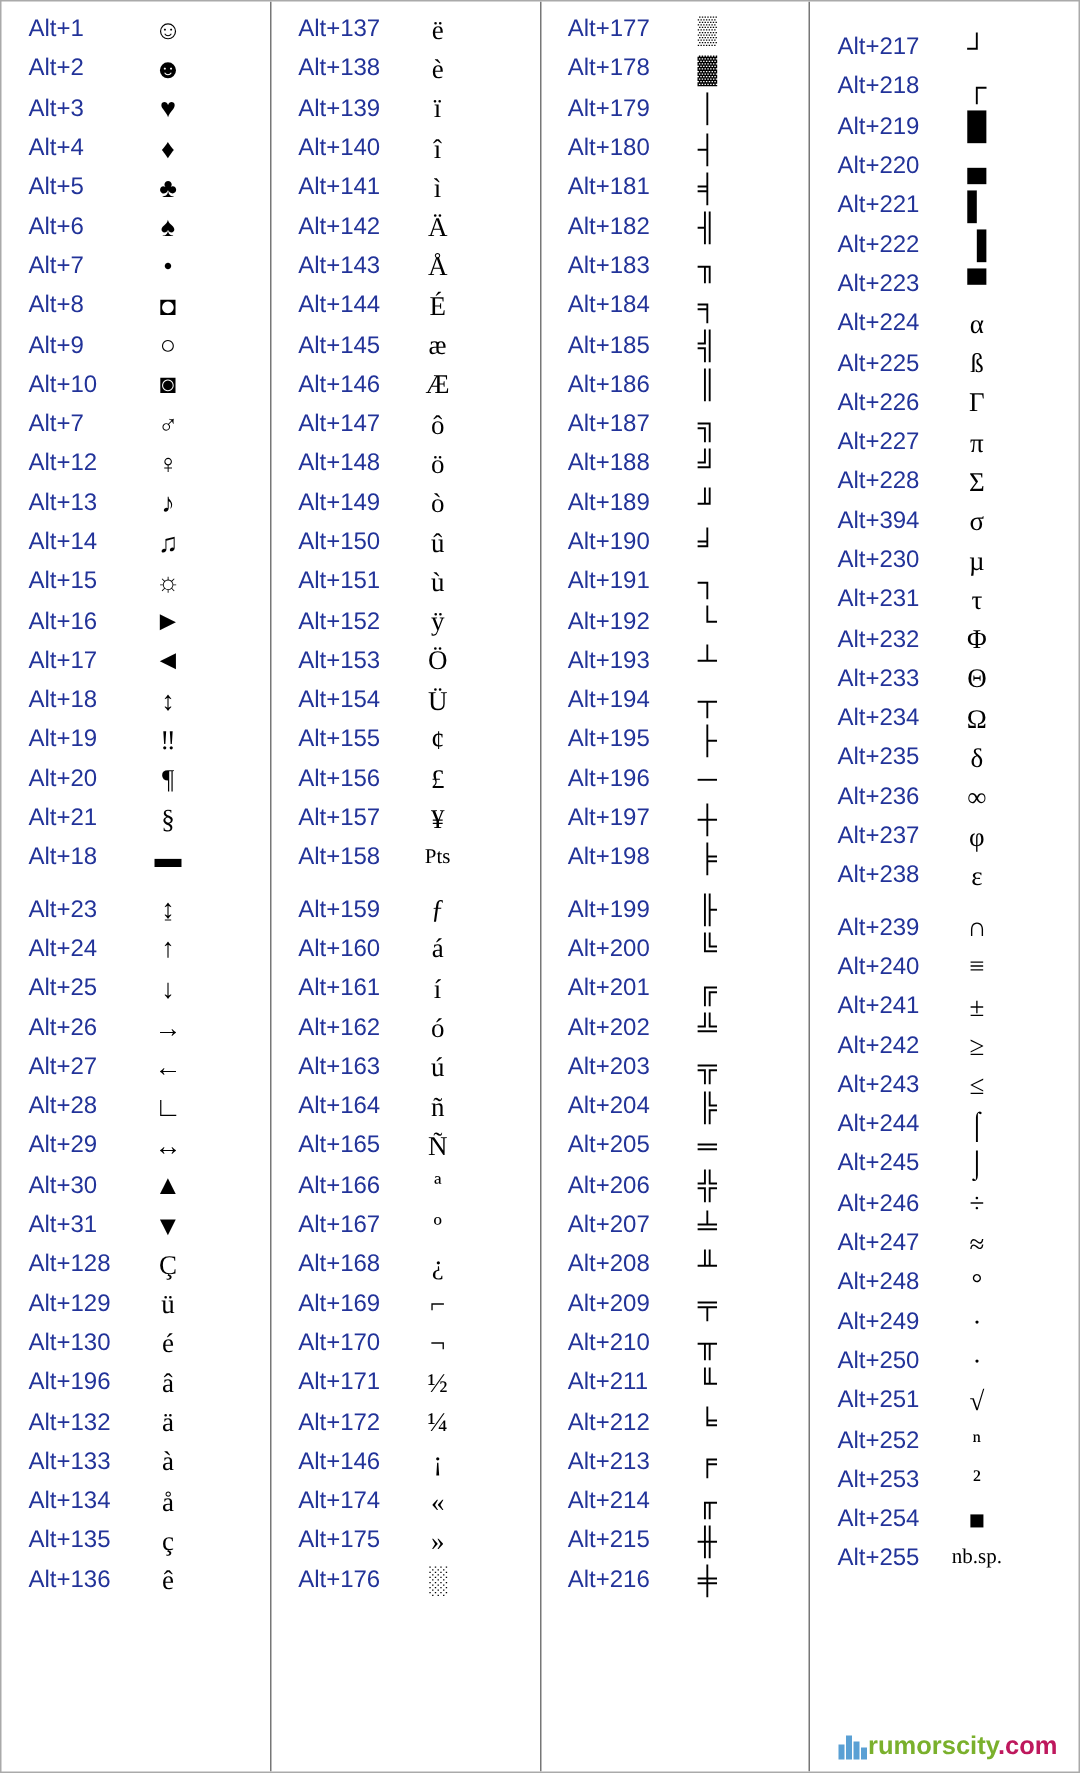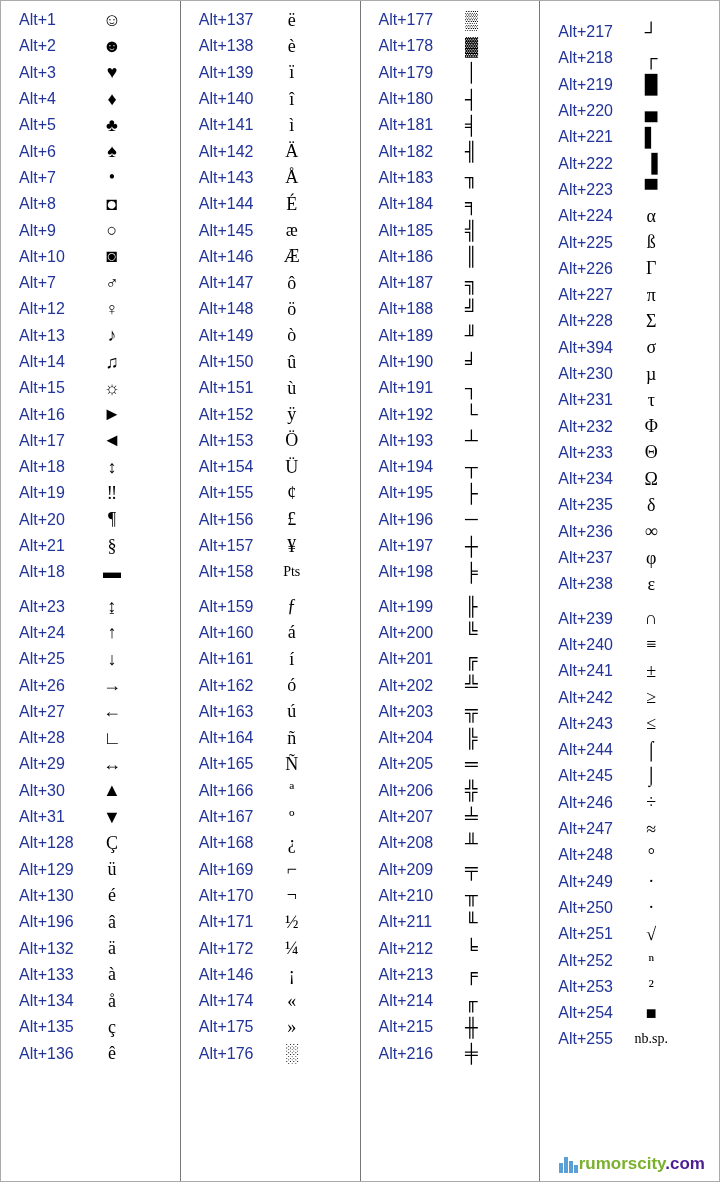--- a/index.html
+++ b/index.html
@@ -731,14 +731,14 @@
       </div>
     </div>
   </div>
 
 <div class="watermark">
   <span class="water-icon">
     <span style="left:0;height:10px"></span>
     <span style="left:5px;height:16px"></span>
     <span style="left:10px;height:12px"></span>
     <span style="left:15px;height:8px"></span>
-  </span><span class="r">rumorscity</span><span style="color:#4c1d95">.com</span>
+  </span><span class="r">rumorscity</span><span style="color:#be185d">.com</span>
 </div>
 
 </body></html>

